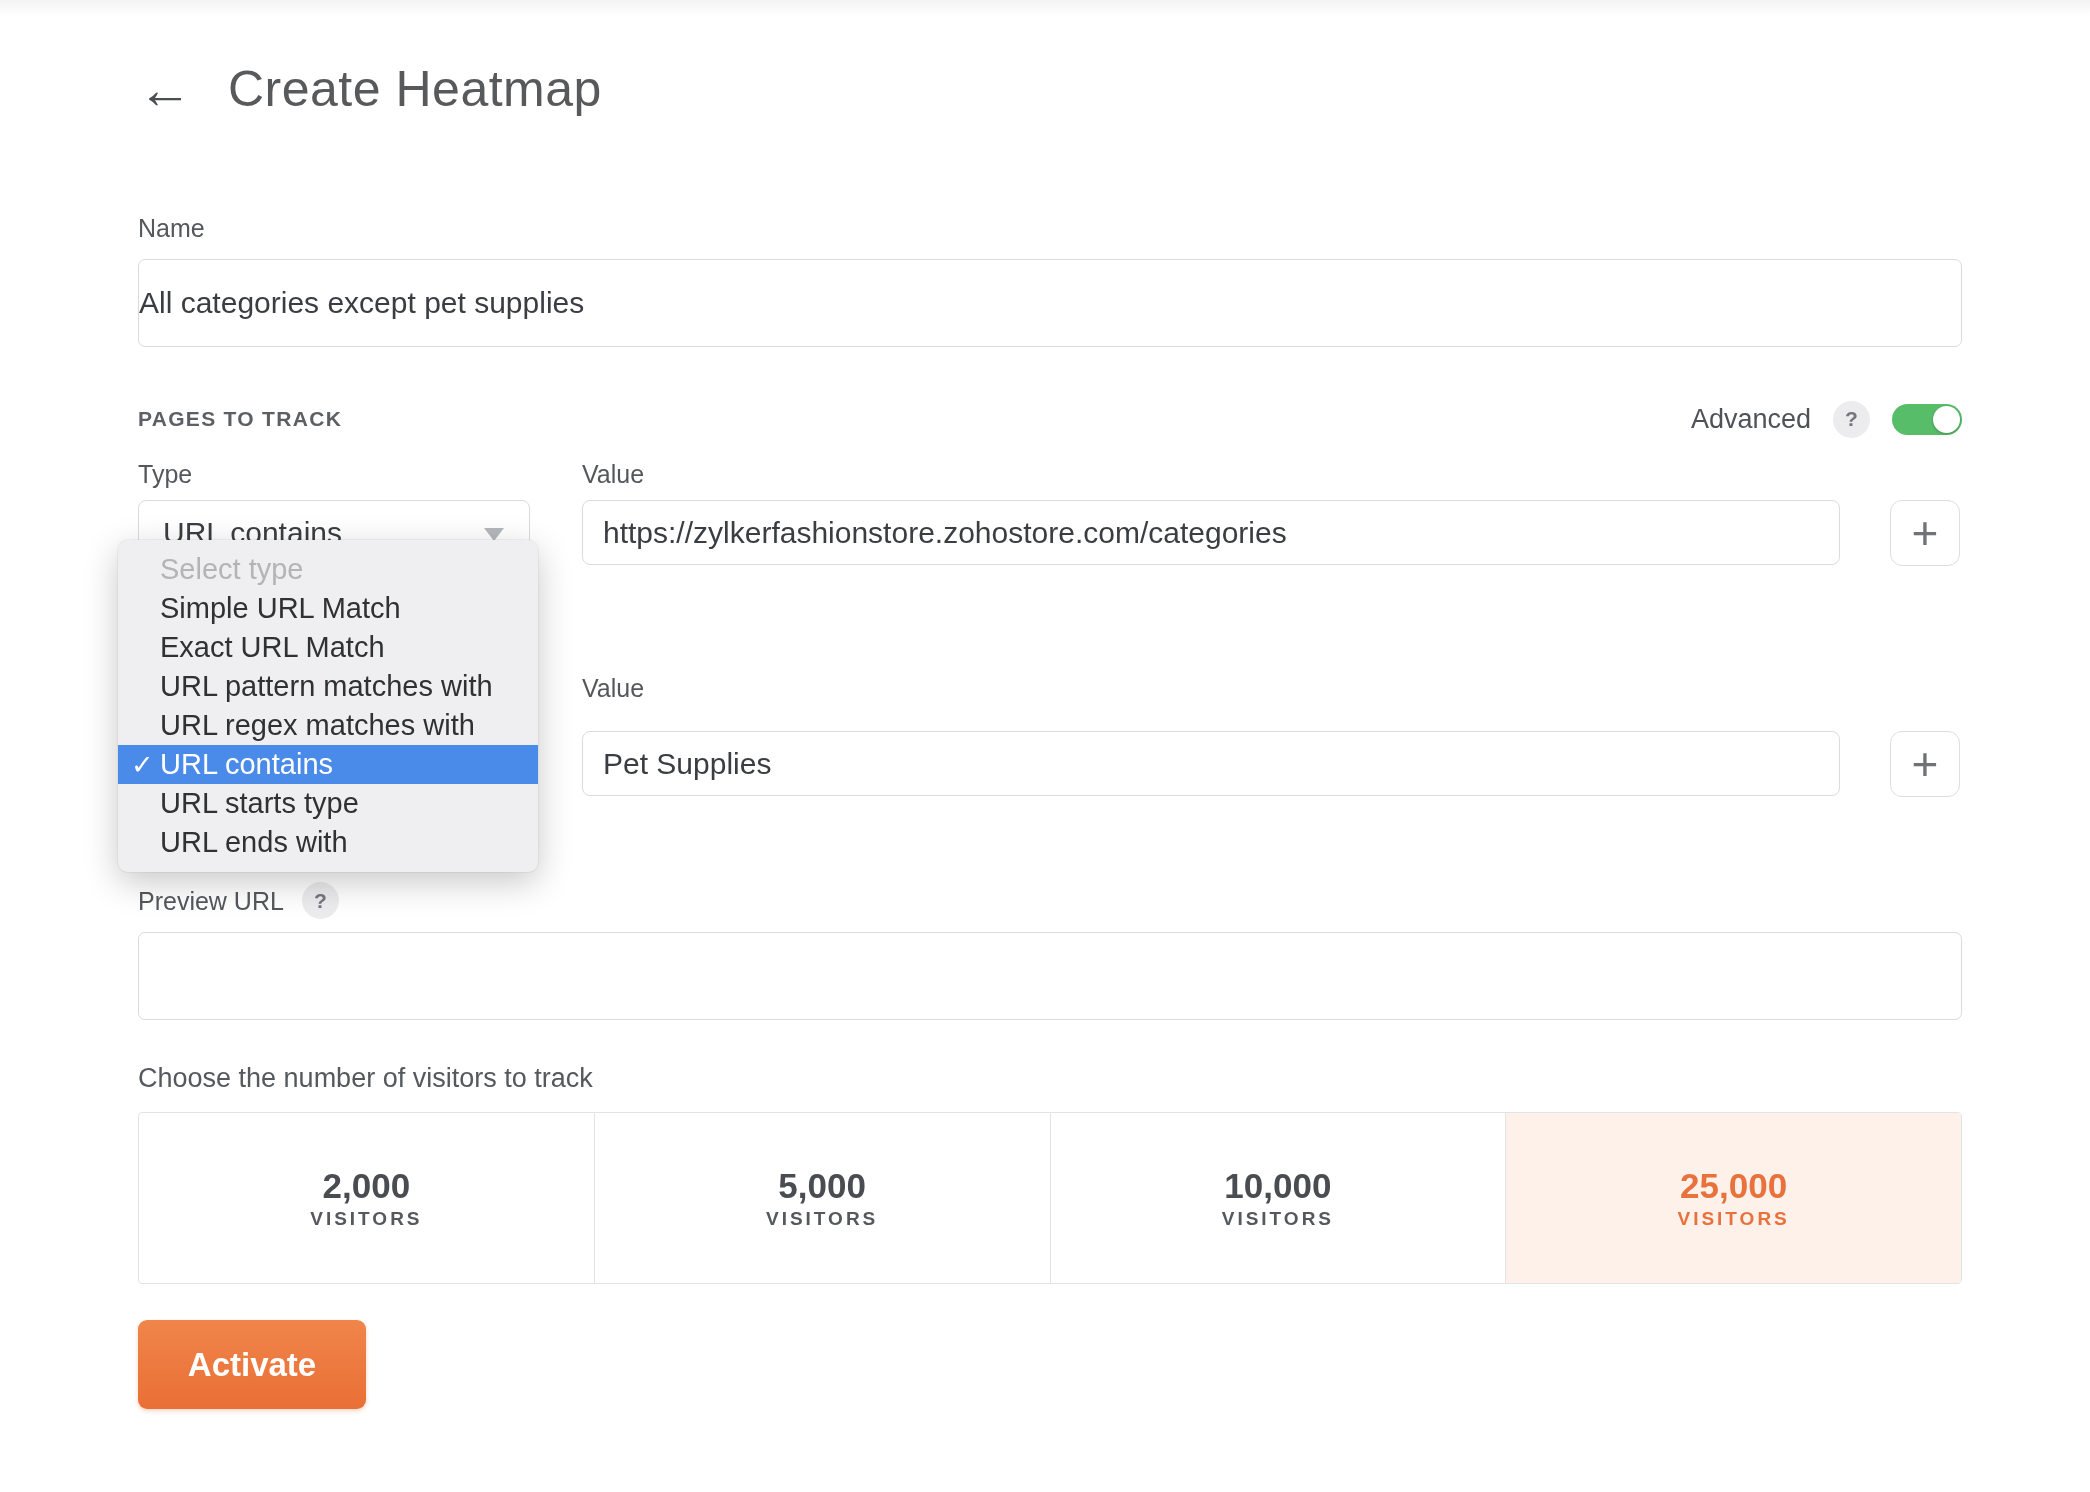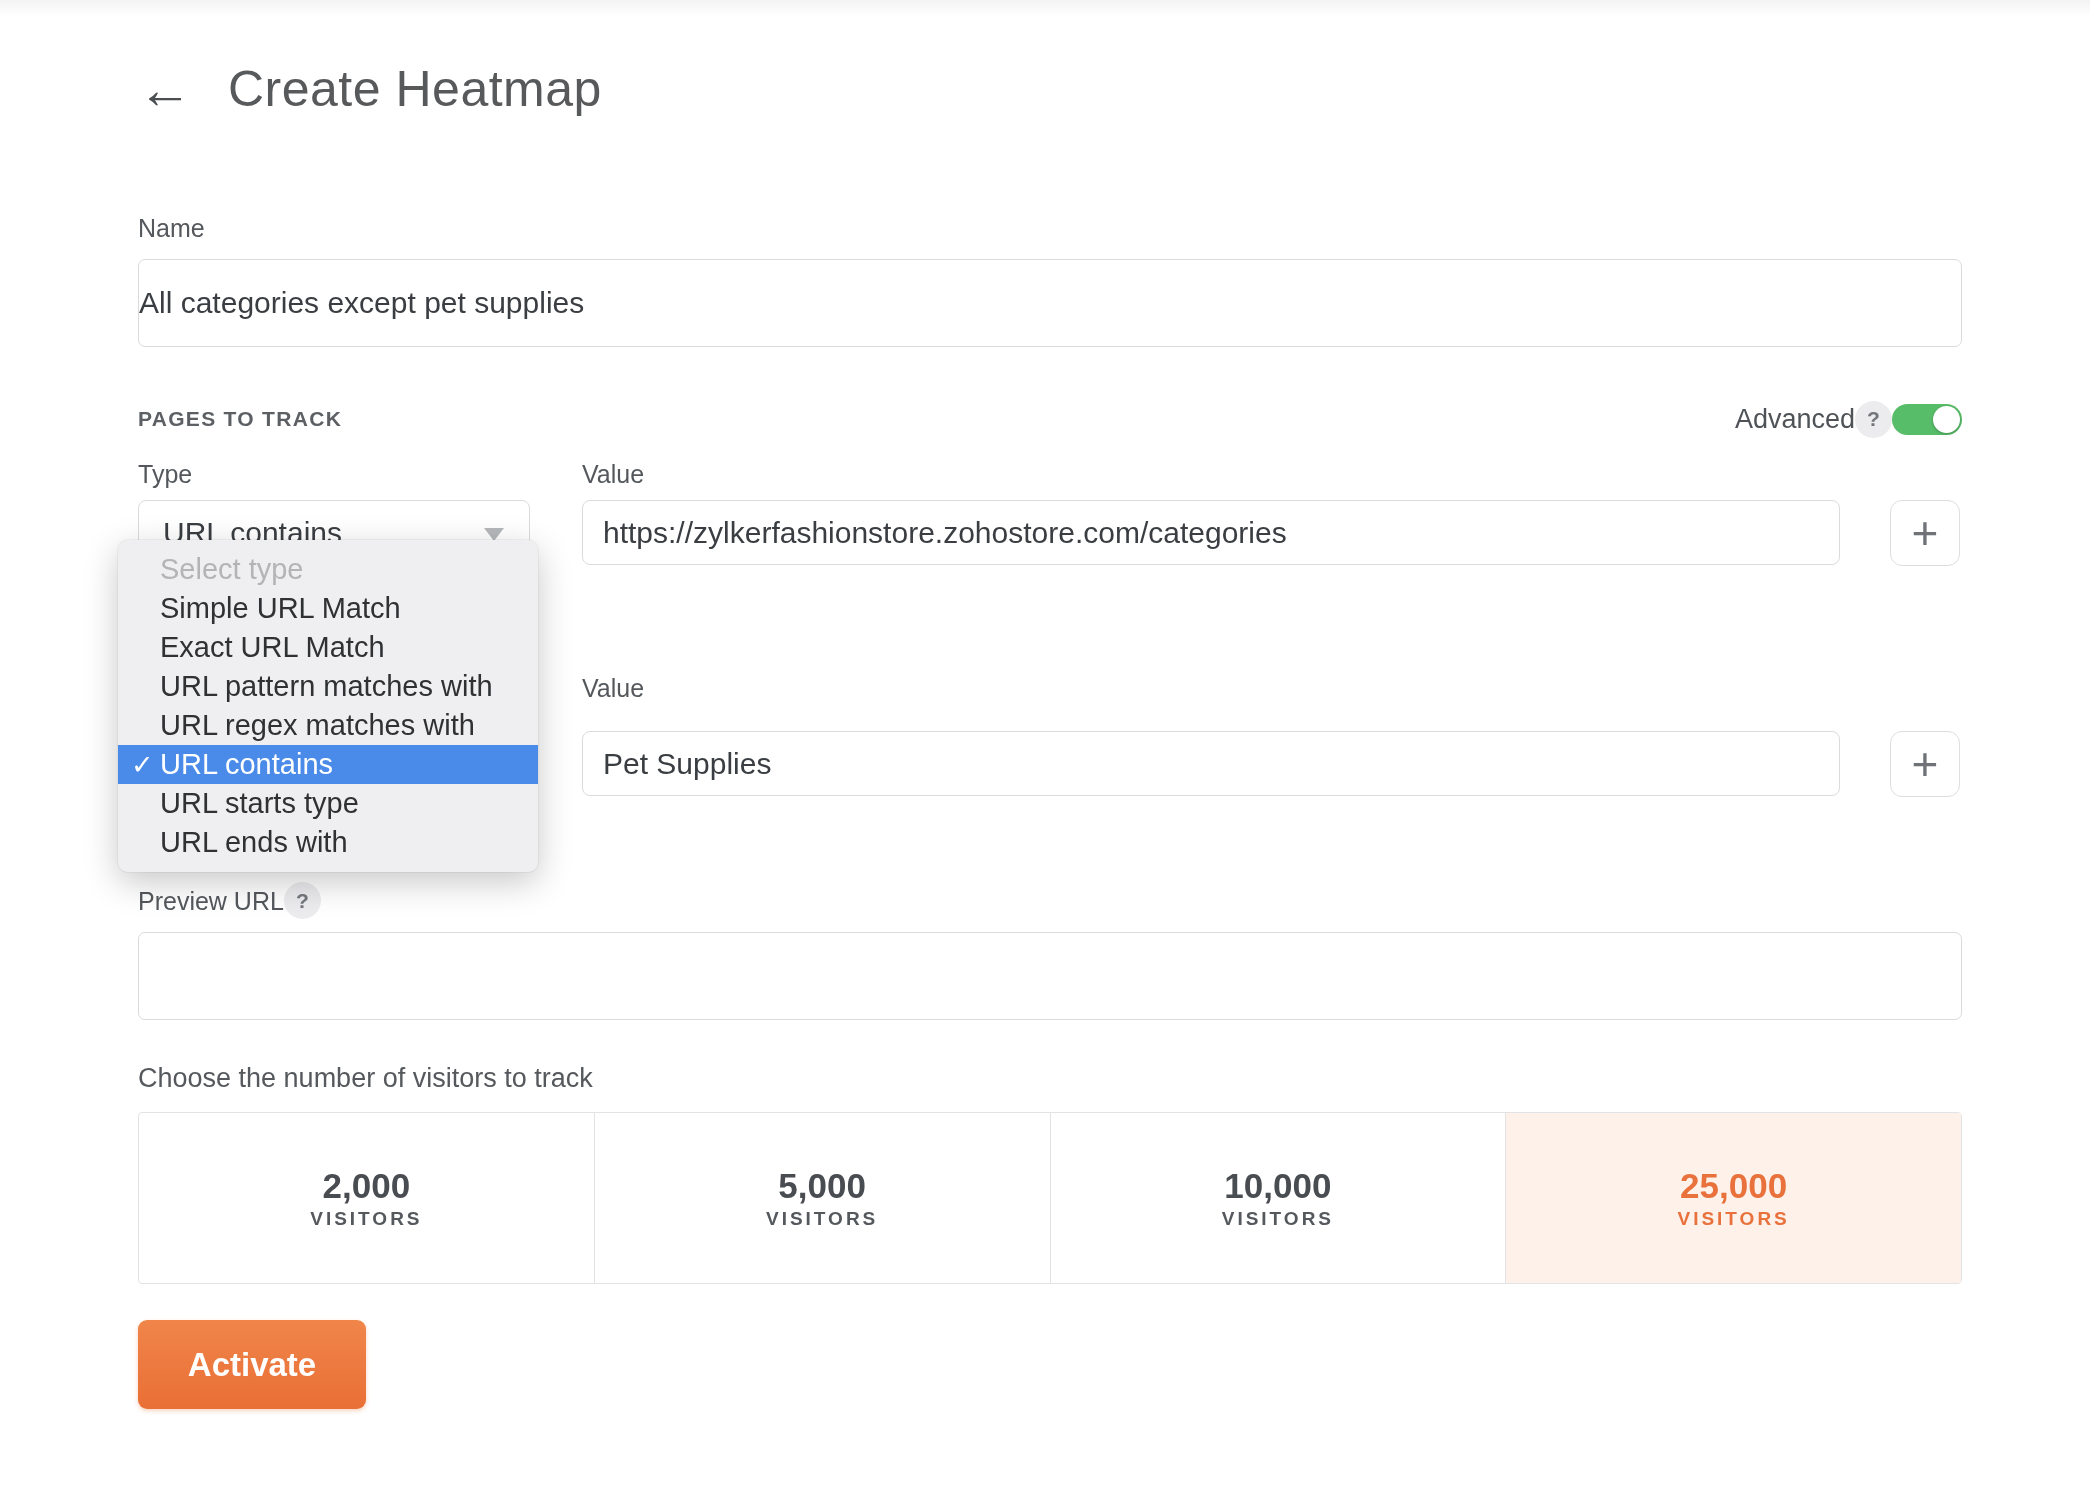--- a/index.html
+++ b/index.html
@@ -25,21 +25,21 @@
   .name-label { margin-top:92px; }
   .text-input {
     border:1px solid #d9dbdd; border-radius:7px; background:#fff;
     font-size:30px; color:#3a3e42; display:flex; align-items:center;
   }
   .name-input { margin-top:16px; height:88px; }
 
   
   .ptt-row { margin-top:52px; display:flex; justify-content:space-between; align-items:center; height:40px; }
   .section-label { font-size:21px; font-weight:700; letter-spacing:1.3px; color:#5c6064; }
-  .advanced { display:flex; align-items:center; }
+  .advanced { display:flex; align-items:center; gap:22px; }
   .advanced-label { font-size:27px; color:#4f5357; }
   .help-badge {
     width:37px; height:37px; border-radius:50%; background:#ececee; color:#73777b;
     font-size:21px; font-weight:700; display:flex; align-items:center; justify-content:center;
   }
   .toggle { width:70px; height:31px; border-radius:16px; background:#58bd68; position:relative; cursor:pointer; }
   .toggle .knob {
     position:absolute; top:2px; right:2px; width:27px; height:27px; border-radius:50%;
     background:#fff; box-shadow:0 1px 3px rgba(0,0,0,0.25);
   }
@@ -80,21 +80,21 @@
     height:39px; display:flex; align-items:center; padding-left:42px;
     font-size:29px; color:#2f3133; position:relative; cursor:pointer; white-space:nowrap;
   }
   .dd-item.disabled { color:#b4b4b6; }
   .dd-item.selected { background:#4a8bea; color:#ffffff; }
   .dd-item .check {
     position:absolute; left:13px; font-size:27px; font-weight:400; color:#fff;
   }
 
   
-  .preview-label-row { margin-top:85px; display:flex; align-items:center; }
+  .preview-label-row { margin-top:85px; display:flex; align-items:center; gap:18px; }
   .preview-input { margin-top:13px; height:88px; padding-left:30px; }
 
   
   .choose-label { margin-top:43px; font-size:27px; color:#55585c; }
   .visitors-table {
     margin-top:18px; display:flex; width:1824px; height:172px;
     border:1px solid #e2e3e4; border-radius:4px; background:#fff;
   }
   .visitor-cell {
     flex:1; display:flex; flex-direction:column; align-items:center; justify-content:center;

